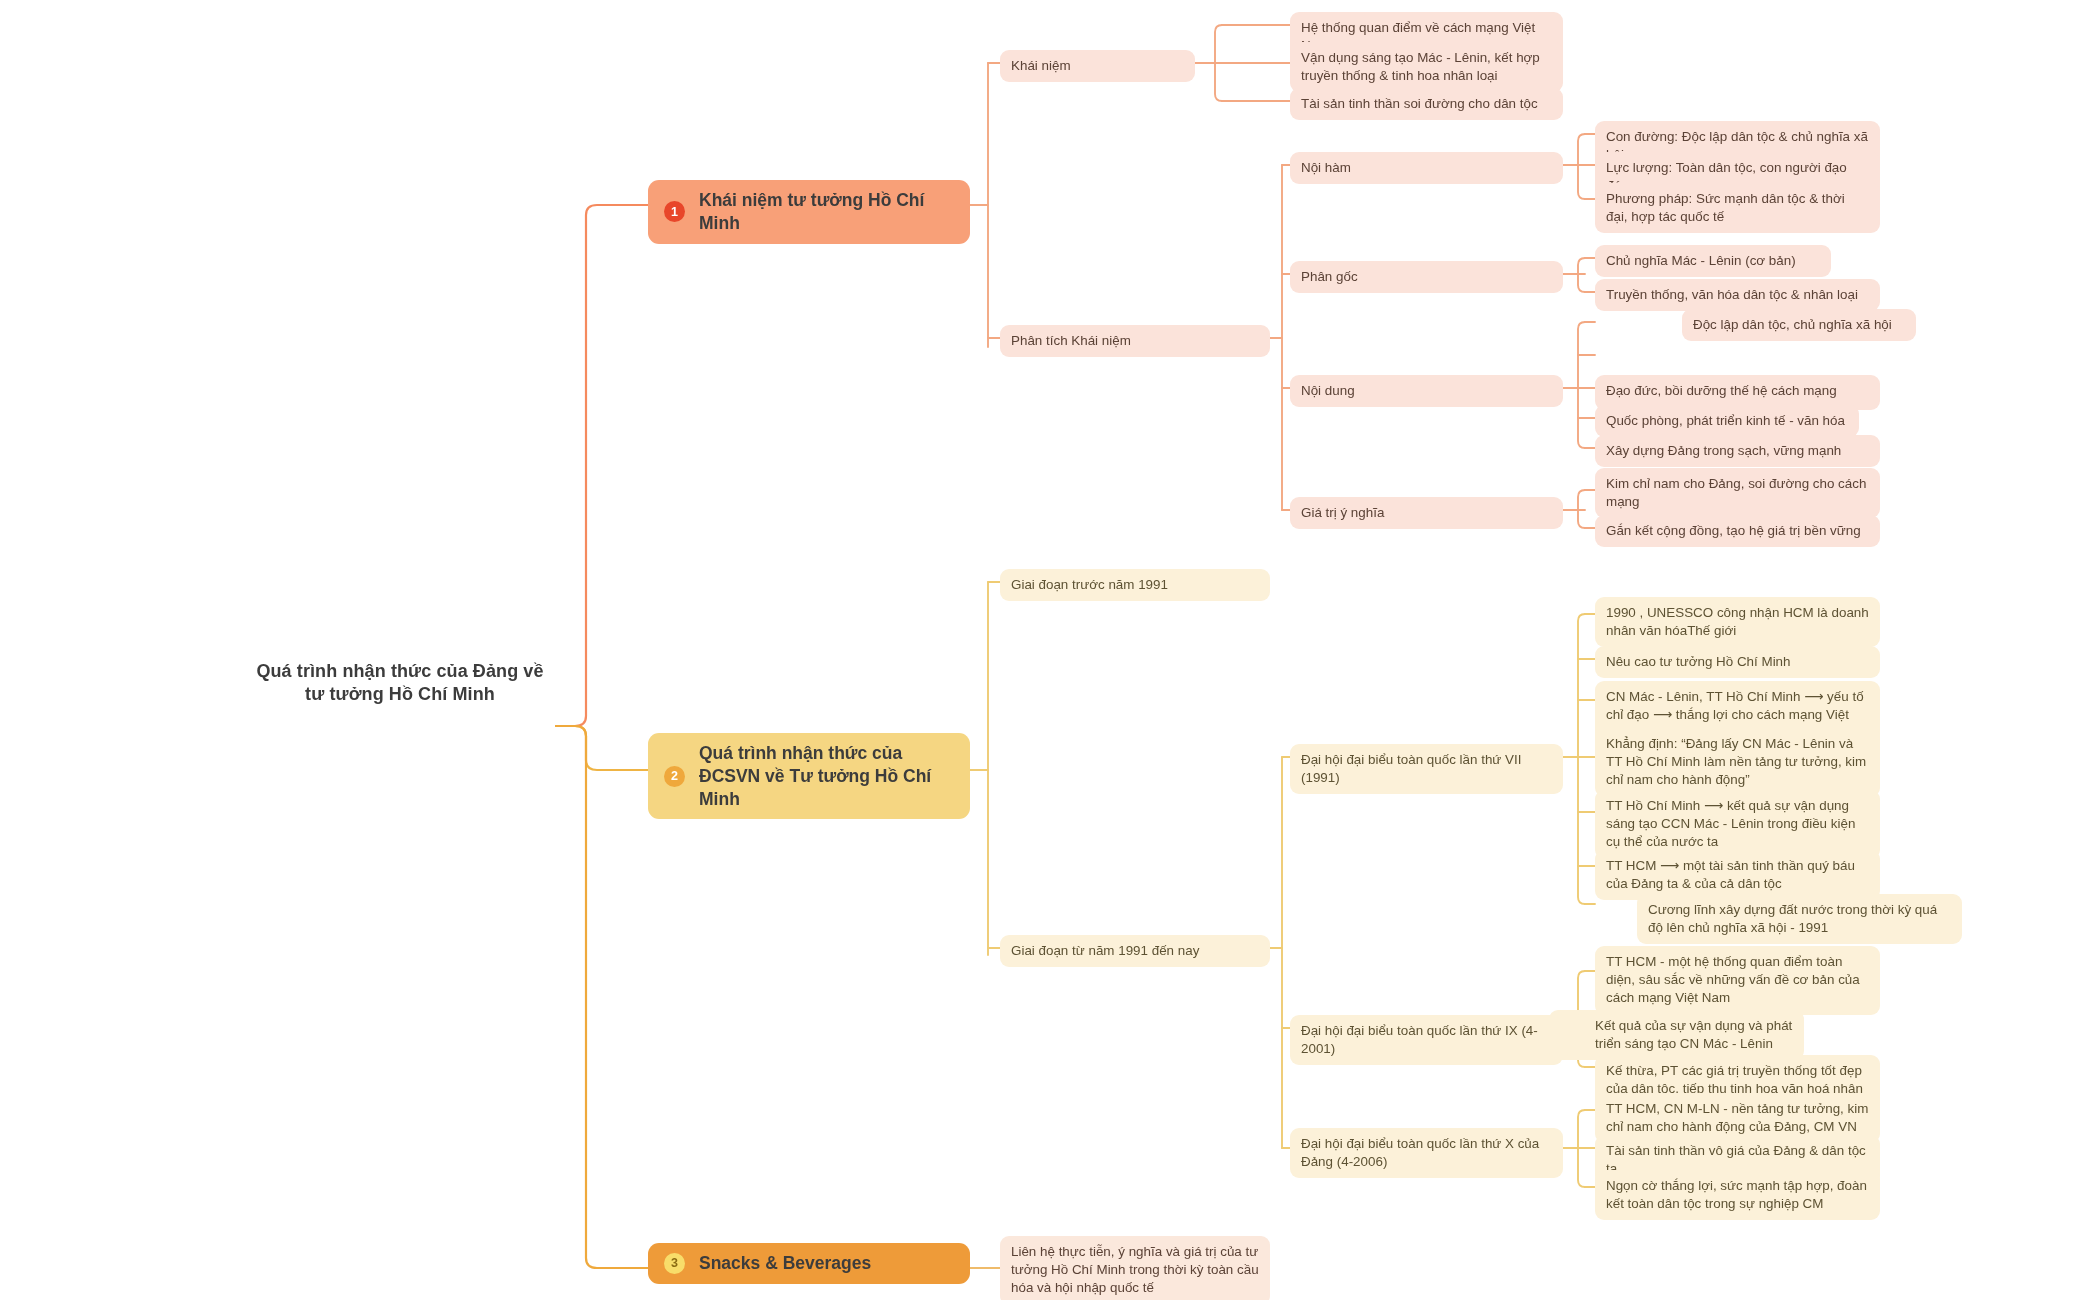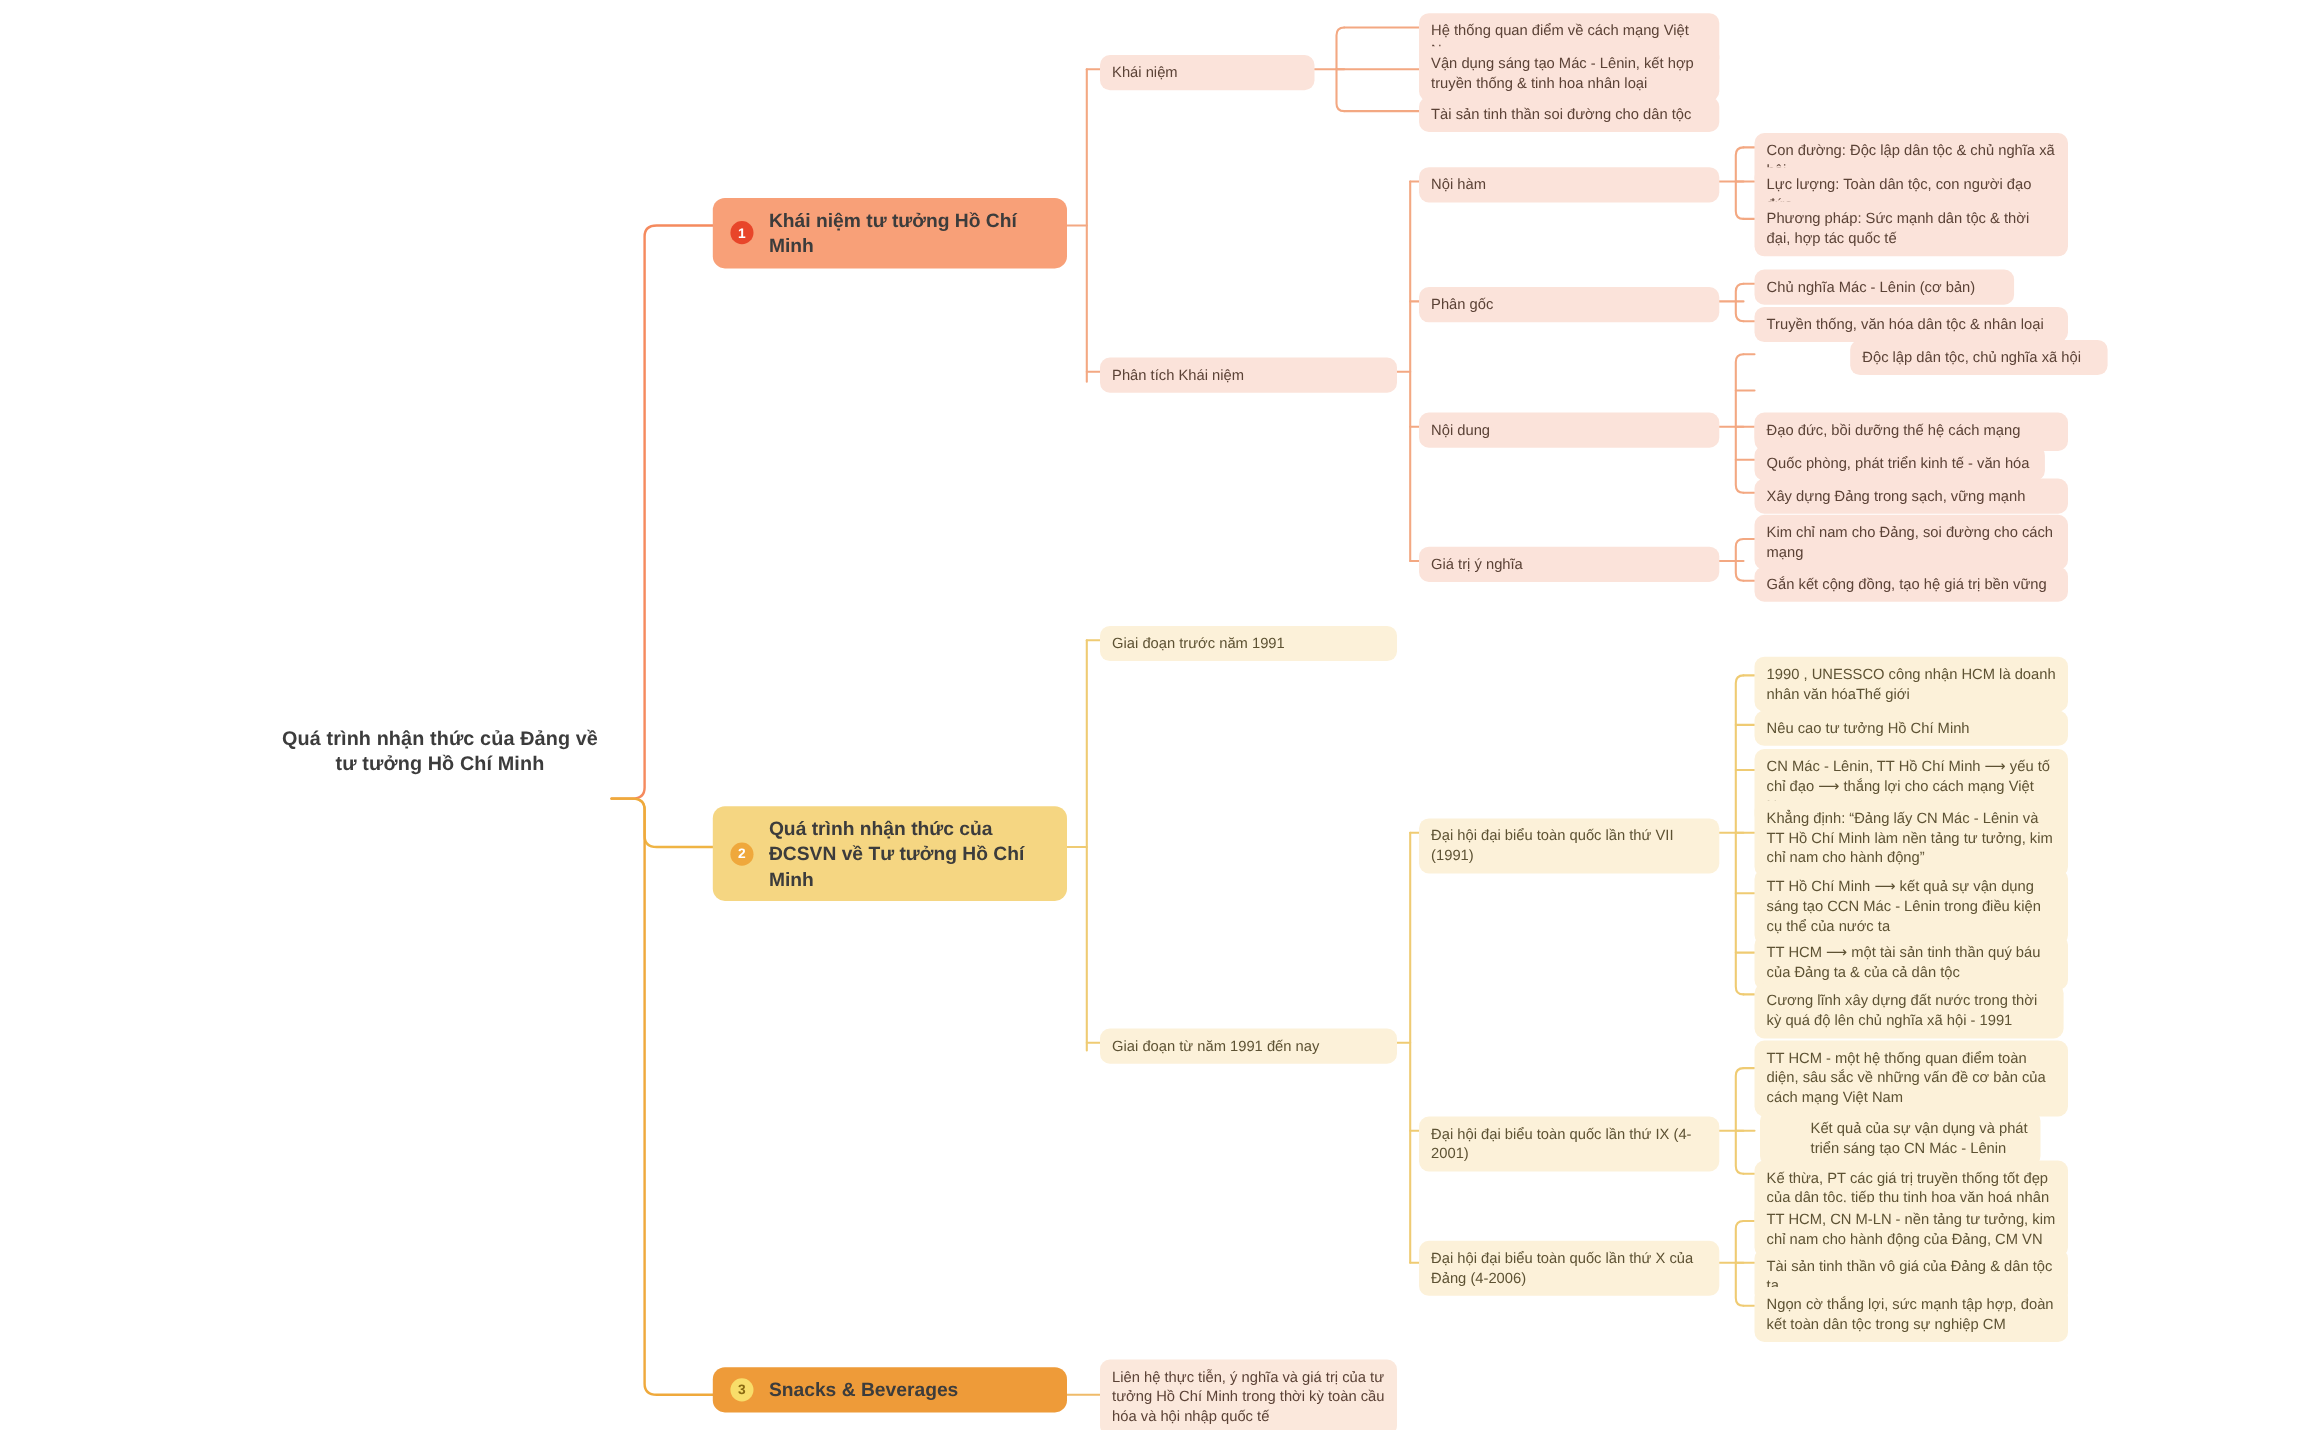--- a/index.html
+++ b/index.html
@@ -296,31 +296,31 @@
   </div>
   <div class="node gold top" style="left:1595px; top:728px; width:285px;">
     <span class="n-text">Khẳng định: “Đảng lấy CN Mác - Lênin và TT Hồ Chí Minh làm nền tảng tư tưởng, kim chỉ nam cho hành động”</span>
   </div>
   <div class="node gold top" style="left:1595px; top:790px; width:285px;">
     <span class="n-text">TT Hồ Chí Minh ⟶ kết quả sự vận dụng sáng tạo CCN Mác - Lênin trong điều kiện cụ thể của nước ta</span>
   </div>
   <div class="node gold top" style="left:1595px; top:850px; width:285px;">
     <span class="n-text">TT HCM ⟶ một tài sản tinh thần quý báu của Đảng ta &amp; của cả dân tộc</span>
   </div>
-  <div class="node gold top" style="left:1595px; top:894px; width:281px;align-items:flex-end;">
+  <div class="node gold top" style="left:1637px; top:894px; width:325px;align-items:flex-end;">
     <span class="n-text"> Cương lĩnh xây dựng đất nước trong thời kỳ quá độ lên chủ nghĩa xã hội - 1991</span>
   </div>
 
   <div class="node gold" style="left:1290px; top:1015px; width:273px;">
     <span class="n-text">Đại hội đại biểu toàn quốc lần thứ IX (4-2001)</span>
   </div>
   <div class="node gold top" style="left:1595px; top:946px; width:285px;">
     <span class="n-text">TT HCM - một hệ thống quan điểm toàn diện, sâu sắc về những vấn đề cơ bản của cách mạng Việt Nam</span>
   </div>
-  <div class="node gold top" style="left:1600px; top:1010px; width:255px;padding-left:46px;">
+  <div class="node gold top" style="left:1549px; top:1010px; width:255px;padding-left:46px;">
     <span class="n-text">Kết quả của sự vận dụng và phát triển sáng tạo CN Mác - Lênin</span>
   </div>
   <div class="node gold top" style="left:1595px; top:1055px; width:285px;">
     <span class="n-text">Kế thừa, PT các giá trị truyền thống tốt đẹp của dân tộc, tiếp thu tinh hoa văn hoá nhân loại</span>
   </div>
 
   <div class="node gold top" style="left:1290px; top:1128px; width:273px;">
     <span class="n-text">Đại hội đại biểu toàn quốc lần thứ X của Đảng (4-2006)</span>
   </div>
   <div class="node gold top" style="left:1595px; top:1093px; width:285px;">

